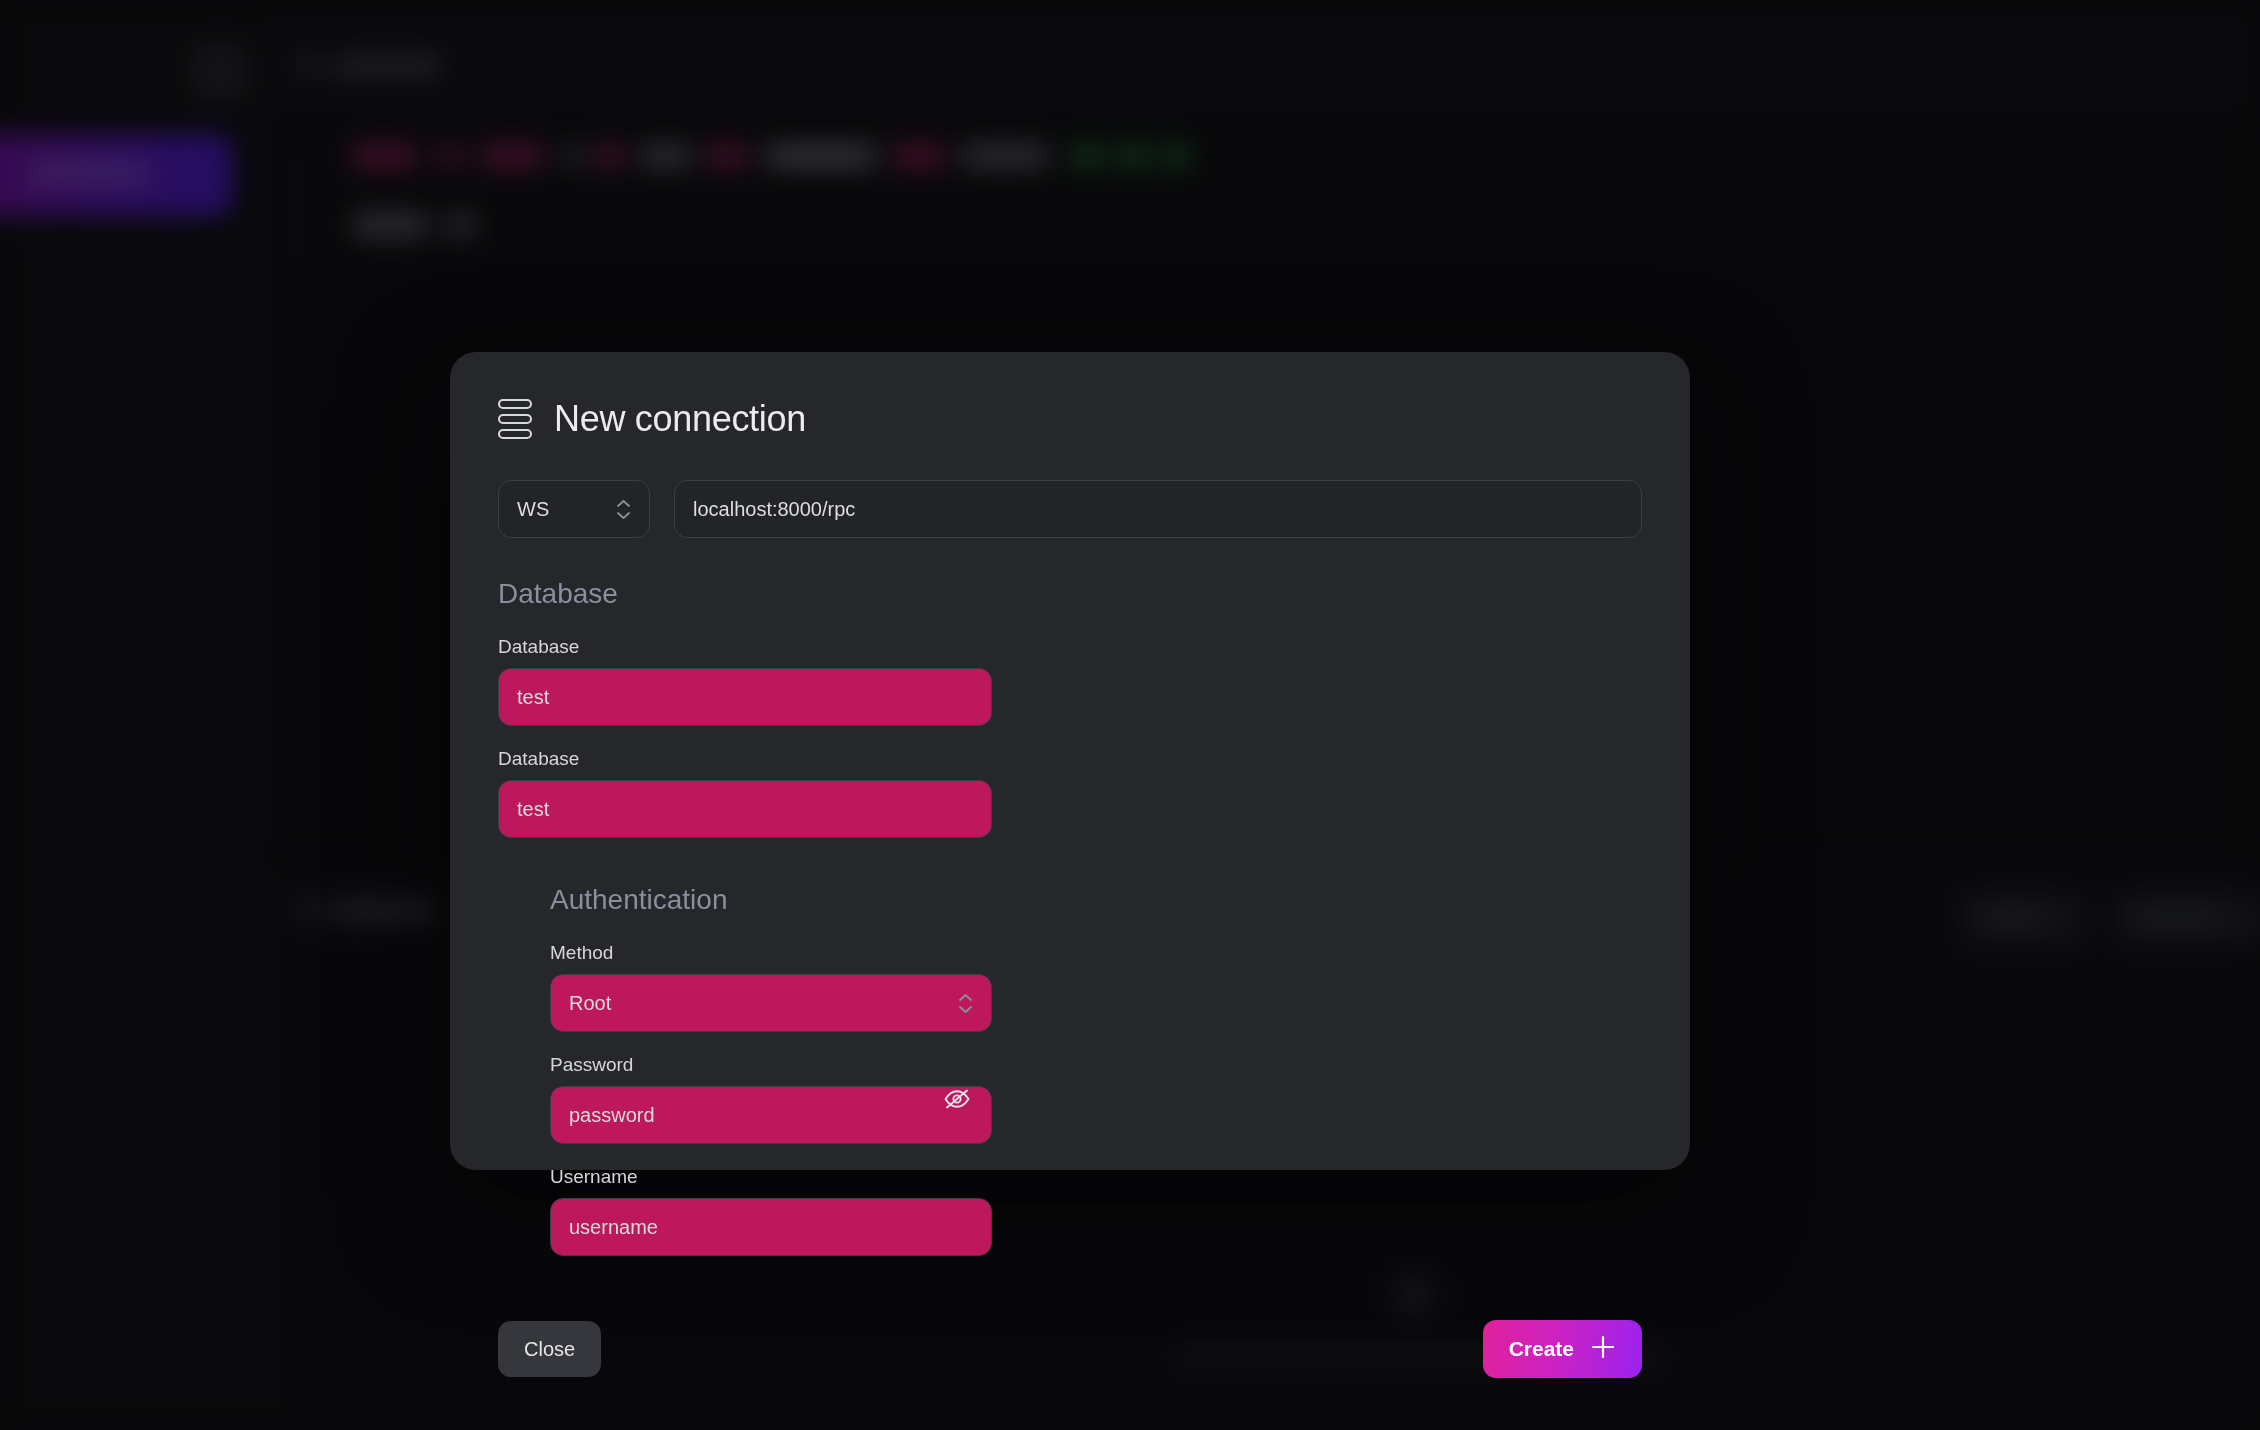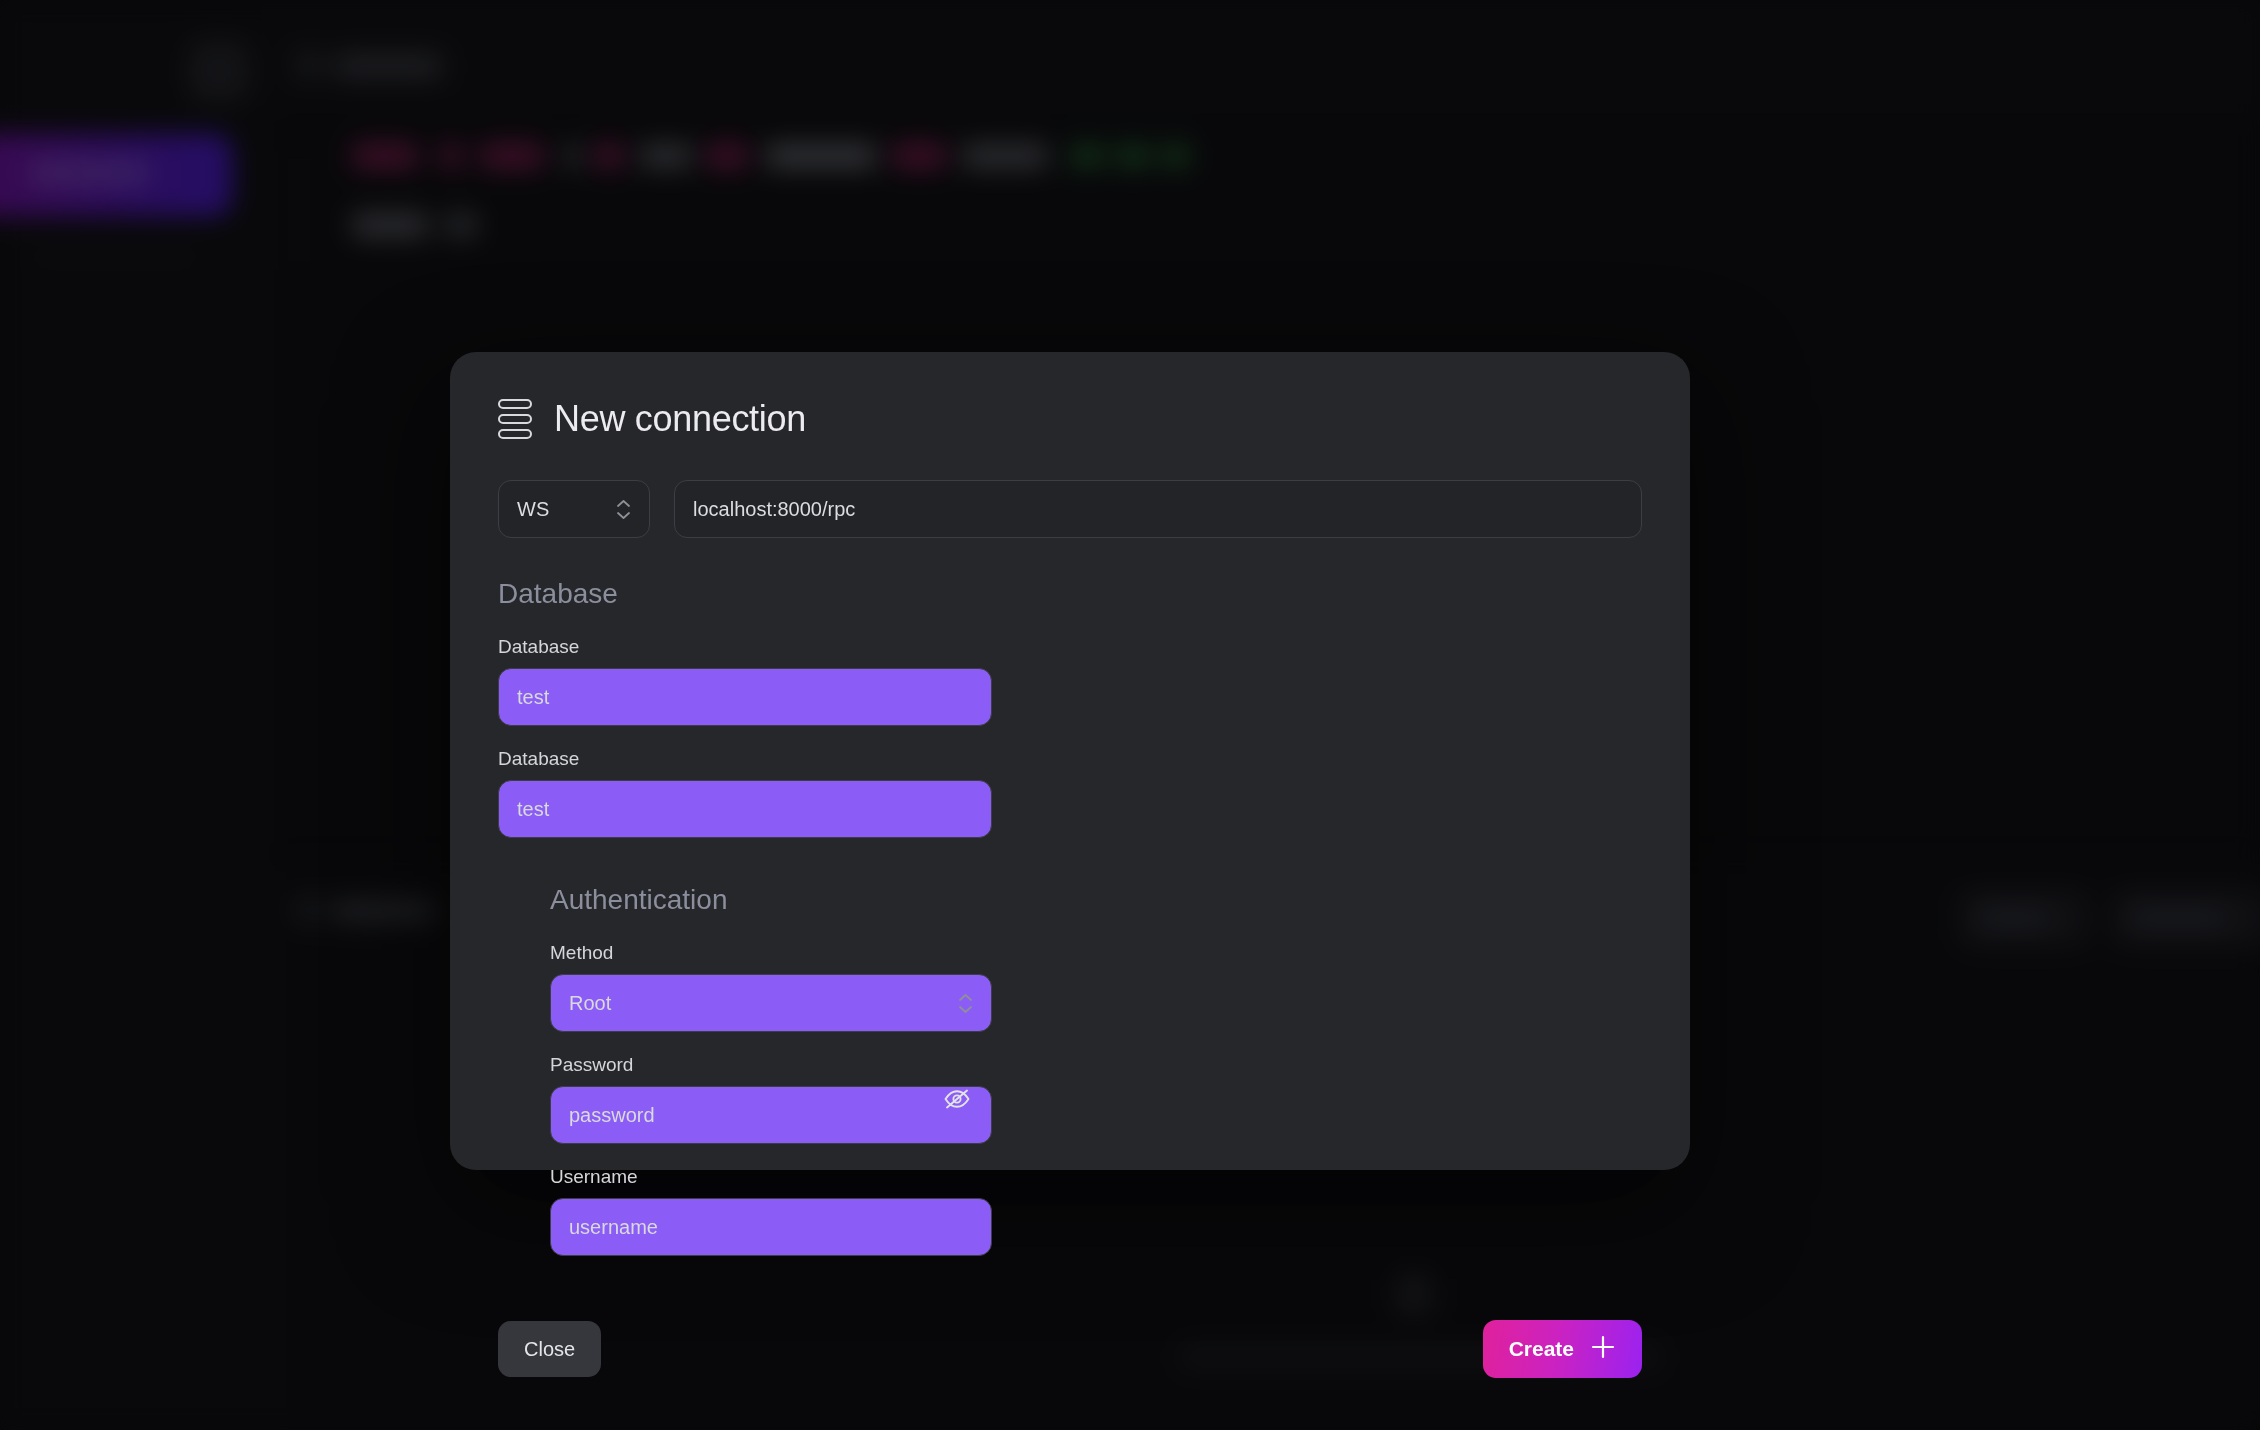--- a/index.html
+++ b/index.html
@@ -149,21 +149,21 @@
 
   .sec-title {
     font-size: 28px; color: #8b8e9c; font-weight: 400; margin-bottom: 26px;
   }
   .lbl {
     font-size: 19px; color: #d5d6da; margin-bottom: 10px; display: block;
   }
   .fld-wrap { margin-bottom: 22px; }
   .fld {
     width: 100%; height: 58px;
-    background: #8b5cf6;
+    background: #be185d;
     border: 1px solid #3c3e44;
     border-radius: 13px;
     color: #d9dade;
     font-size: 20px;
     font-family: "Liberation Sans", sans-serif;
     padding: 0 18px;
     outline: none;
   }
   .fld::placeholder { color: #d9dade; }
   .fld-sel {

